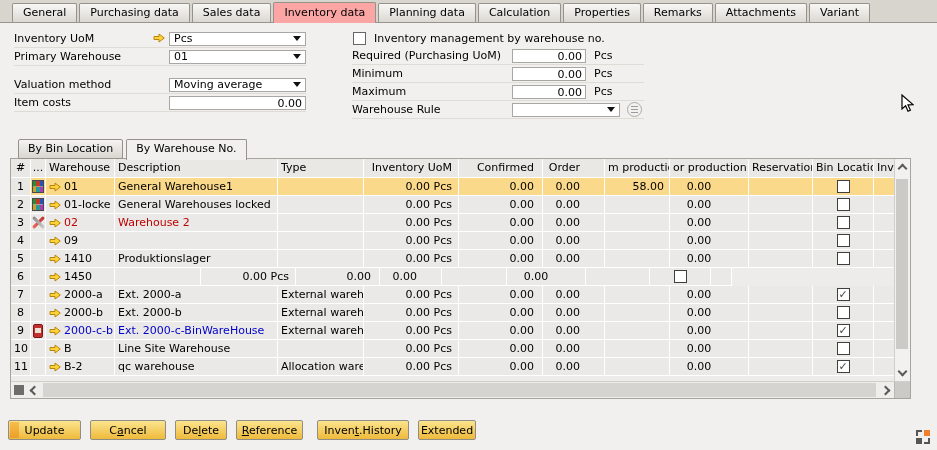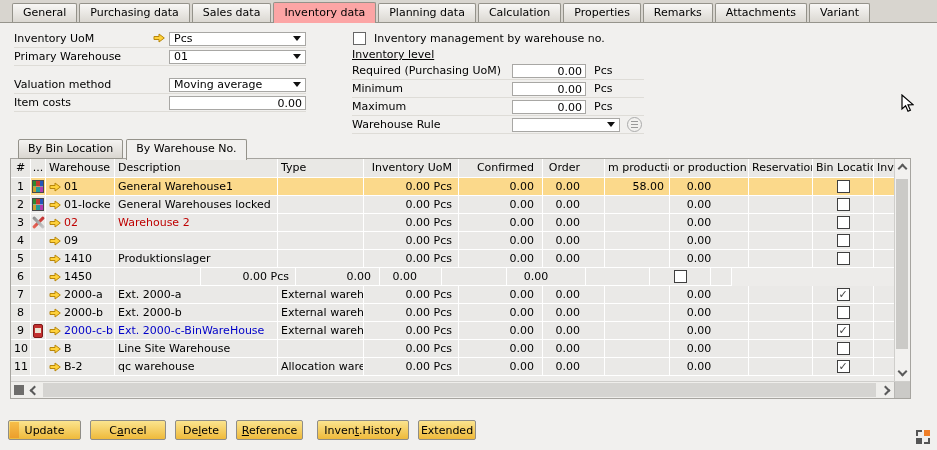--- a/index.html
+++ b/index.html
@@ -169,23 +169,20 @@
     <span class="flabel">Item costs</span>
     <div class="tinput">0.00</div>
   </div>
 </div>
 
 <div class="form-right">
   <div class="cbrow">
     <span class="cb13"></span>
     <span>Inventory management by warehouse no.</span>
   </div>
-  <div class="headrow">
-    <span class="underlined">Inventory level</span>
-  </div>
   <div class="frow">
     <span class="r-label">Required (Purchasing UoM)</span>
     <div class="numfield">0.00</div>
     <span class="suffix">Pcs</span>
   </div>
   <div class="frow">
     <span class="r-label">Minimum</span>
     <div class="numfield">0.00</div>
     <span class="suffix">Pcs</span>
   </div>

